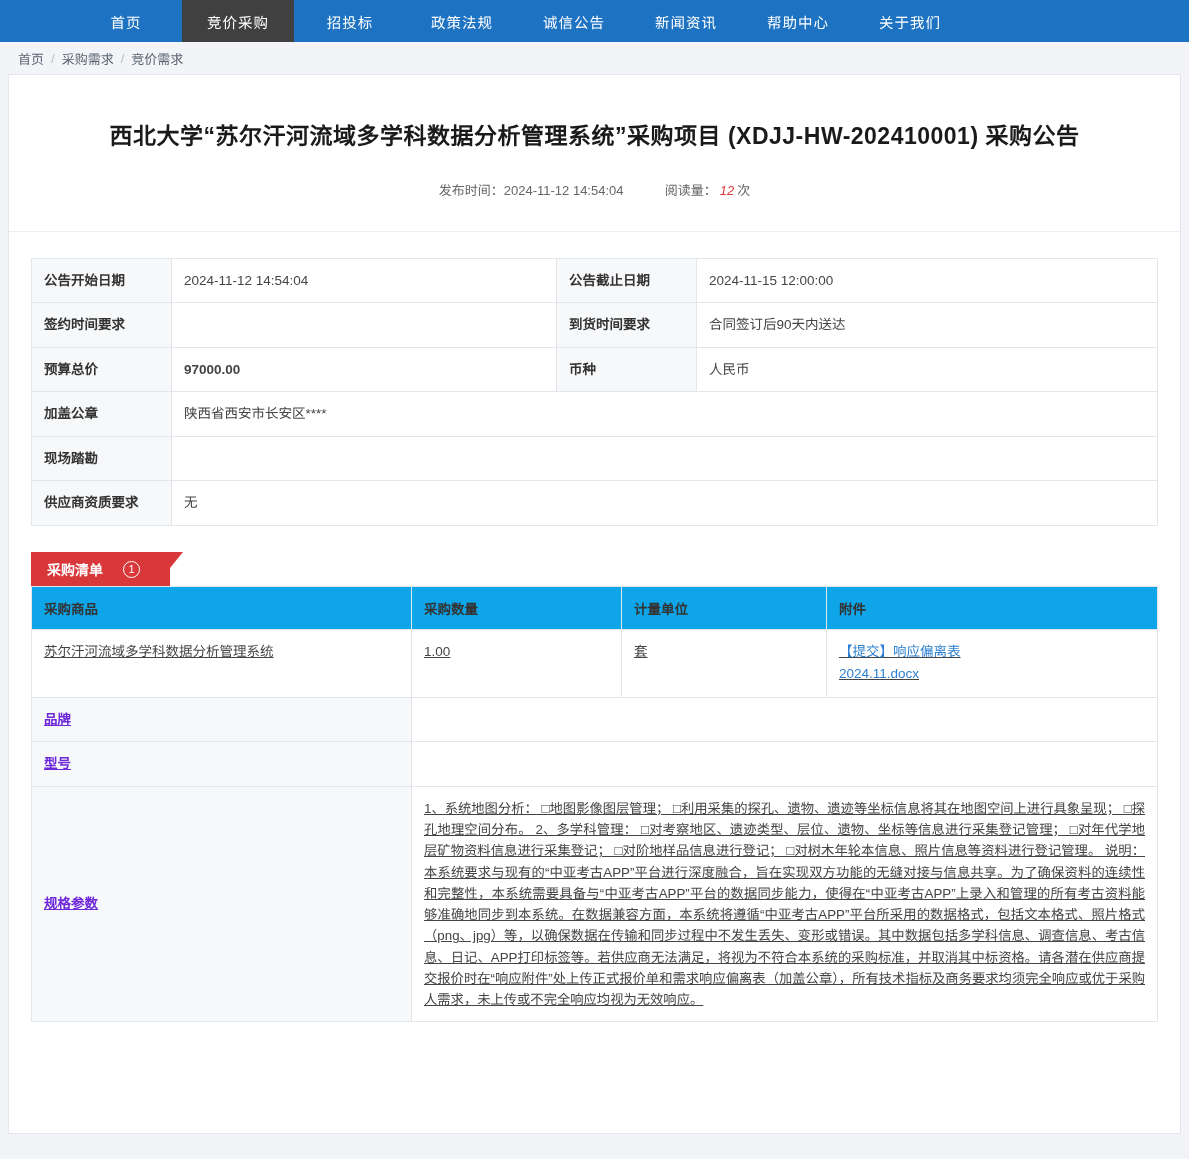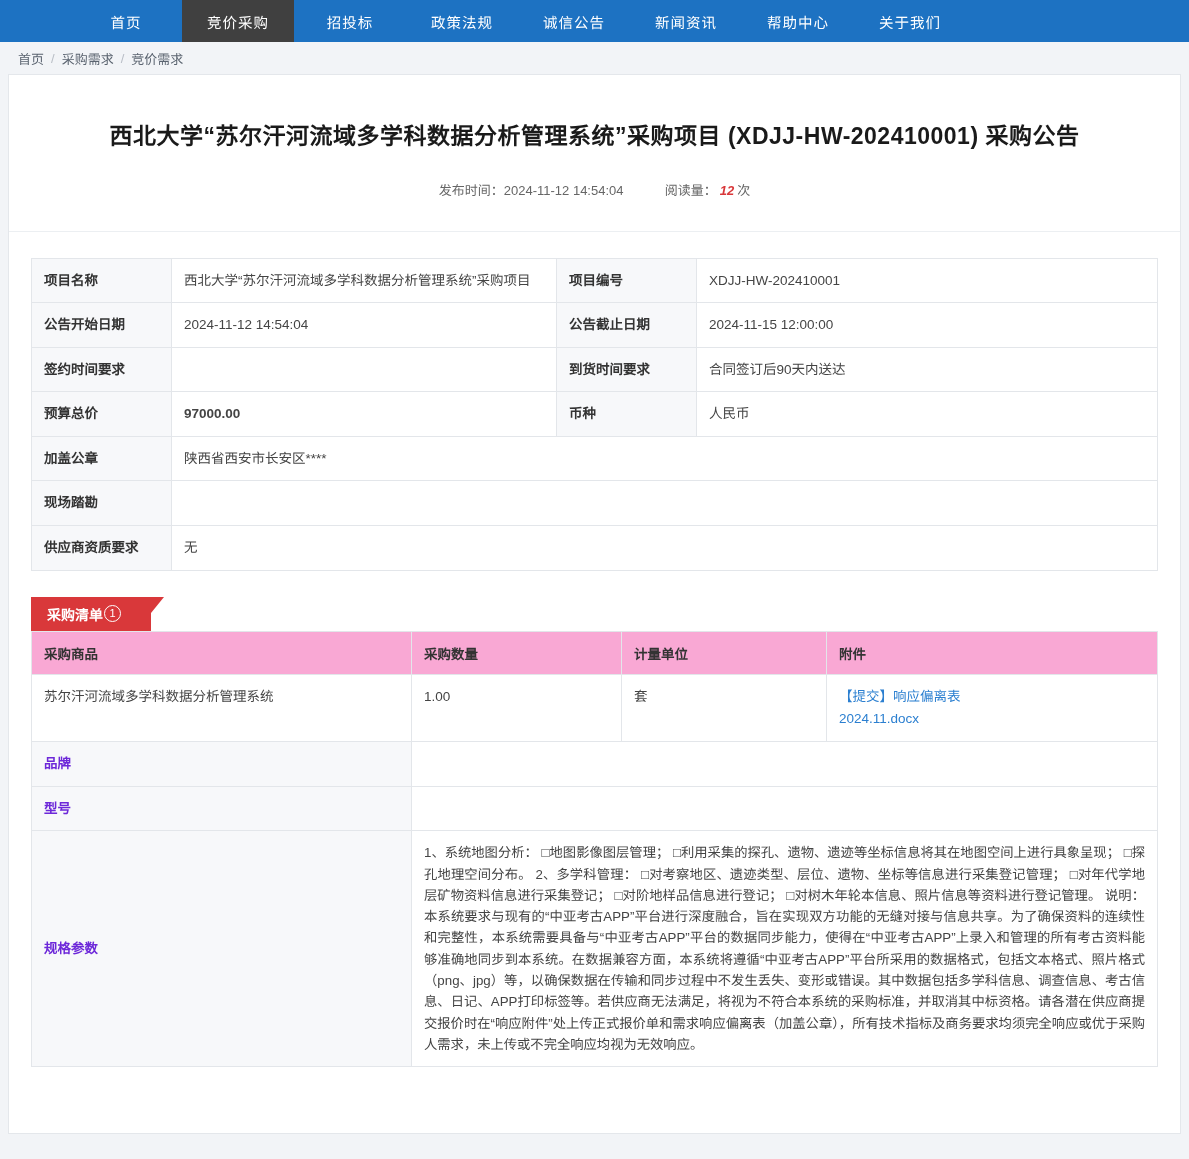--- a/index.html
+++ b/index.html
@@ -84,21 +84,21 @@
   .meta-line {
     text-align: center;
     font-size: 13px;
     color: #666;
     padding-bottom: 14px;
   }
   .meta-line .gap { display: inline-block; width: 34px; }
   .meta-line .count {
     color: #d9383a;
     font-style: italic;
-    font-weight: bold;
+    font-weight: normal;
     padding: 0 3px;
   }
 
   
   .tbl-wrap { padding: 26px 22px 0 22px; }
 
   table.info {
     width: 100%;
     border-collapse: collapse;
     font-size: 13.5px;
@@ -132,21 +132,21 @@
   }
   .ribbon {
     position: relative;
     background: #d9383a;
     color: #fff;
     font-size: 14px;
     font-weight: bold;
     padding: 7px 30px 7px 16px;
     display: flex;
     align-items: center;
-    gap: 1px;
+    gap: 20px;
   }
   .ribbon::after {
     content: "";
     position: absolute;
     right: -13px;
     top: 0;
     border-top: 16px solid #d9383a;
     border-bottom: 16px solid transparent;
     border-right: 13px solid transparent;
   }
@@ -164,34 +164,35 @@
   }
 
   .tbl-wrap2 { padding: 0 22px; }
   table.goods {
     width: 100%;
     border-collapse: collapse;
     font-size: 13.5px;
     table-layout: fixed;
   }
   table.goods th {
-    background: #f9a8d4;
+    background: #0ea5e9;
     border: 1px solid #e3e6ea;
     padding: 11px 12px;
     text-align: left;
     font-weight: bold;
     font-size: 13.5px;
     color: #333;
   }
   table.goods td {
     border: 1px solid #e3e6ea;
     padding: 11px 12px;
     vertical-align: top;
     line-height: 1.6;
     color: #444;
+    text-decoration: underline;
   }
   table.goods td.lbl {
     background: #f7f8fa;
     font-weight: bold;
     color: #6d28d9;
     width: 140px;
     vertical-align: middle;
   }
   .attach-link {
     color: #2b7fd0;
@@ -244,26 +245,20 @@
   <div class="tbl-wrap">
     <table class="info">
       <colgroup>
         <col style="width:140px">
           <col style="width:385px">
           <col style="width:140px">
           <col>
       </colgroup>
       <tbody>
         <tr>
-          <td class="lbl">项目名称</td>
-          <td class="val">西北大学“苏尔汗河流域多学科数据分析管理系统”采购项目</td>
-          <td class="lbl">项目编号</td>
-          <td class="val">XDJJ-HW-202410001</td>
-        </tr>
-        <tr>
           <td class="lbl">公告开始日期</td>
           <td class="val">2024-11-12 14:54:04</td>
           <td class="lbl">公告截止日期</td>
           <td class="val">2024-11-15 12:00:00</td>
         </tr>
         <tr>
           <td class="lbl">签约时间要求</td>
           <td class="val"></td>
           <td class="lbl">到货时间要求</td>
           <td class="val">合同签订后90天内送达</td>

